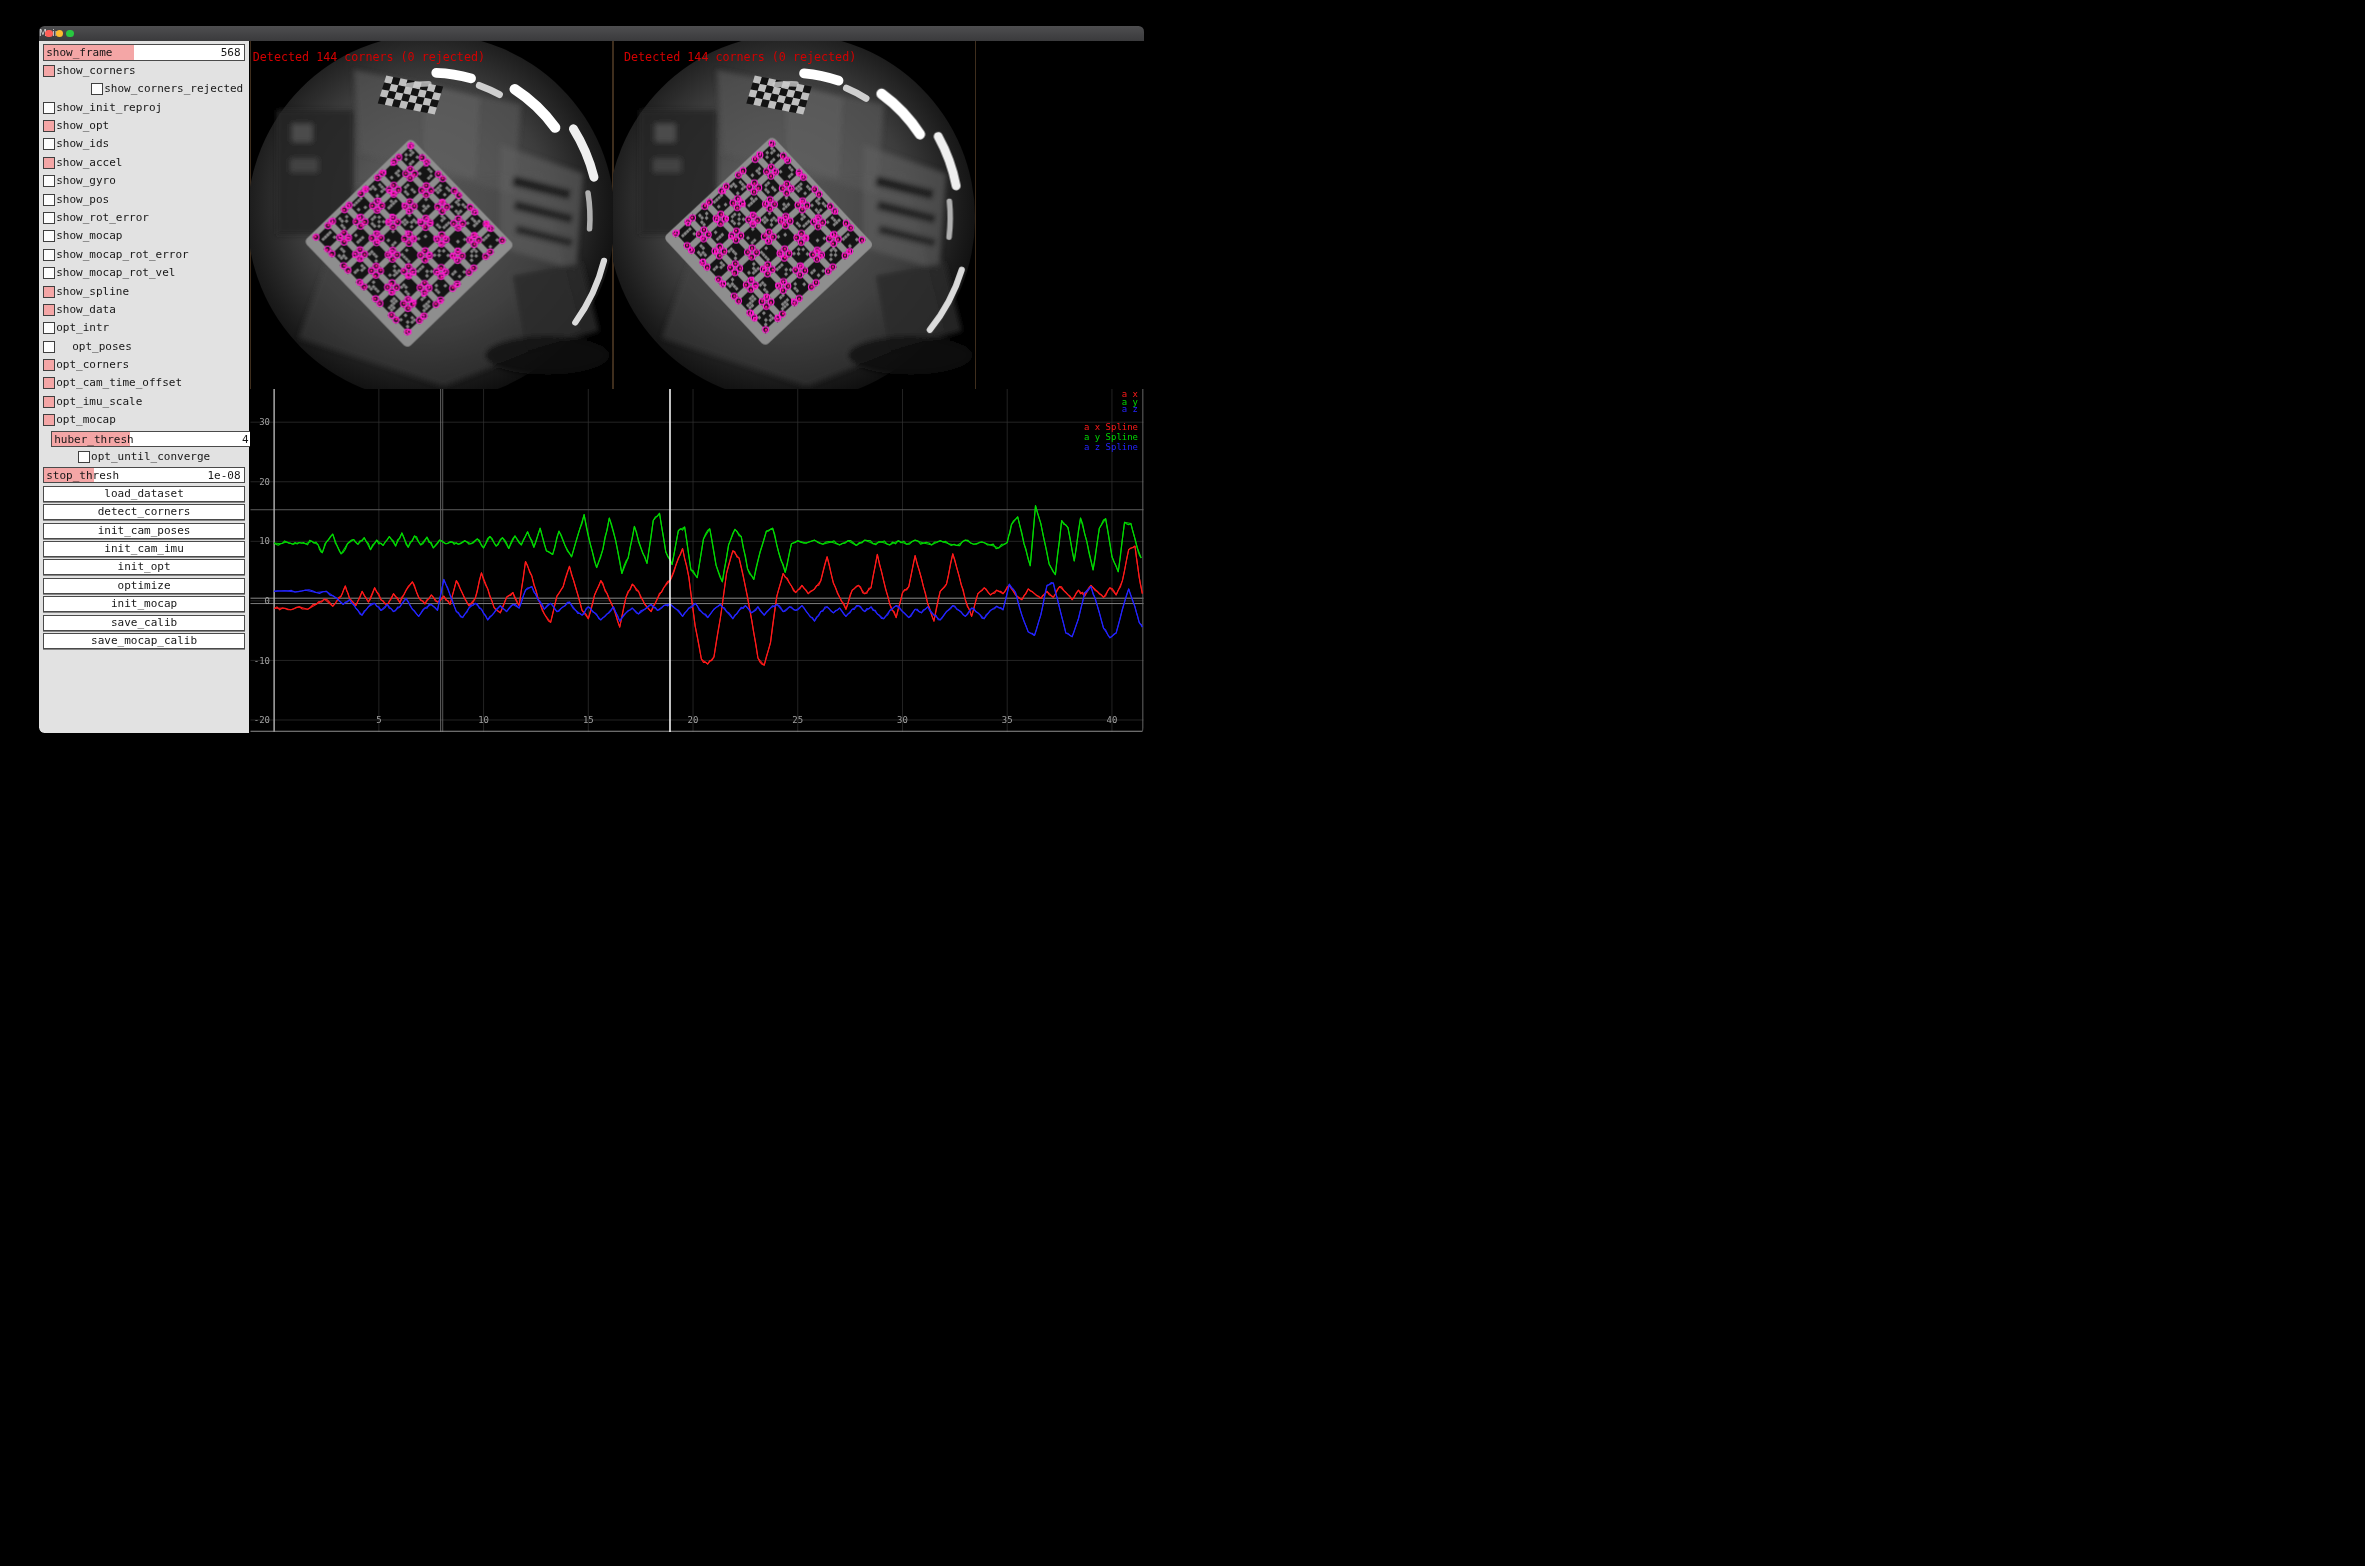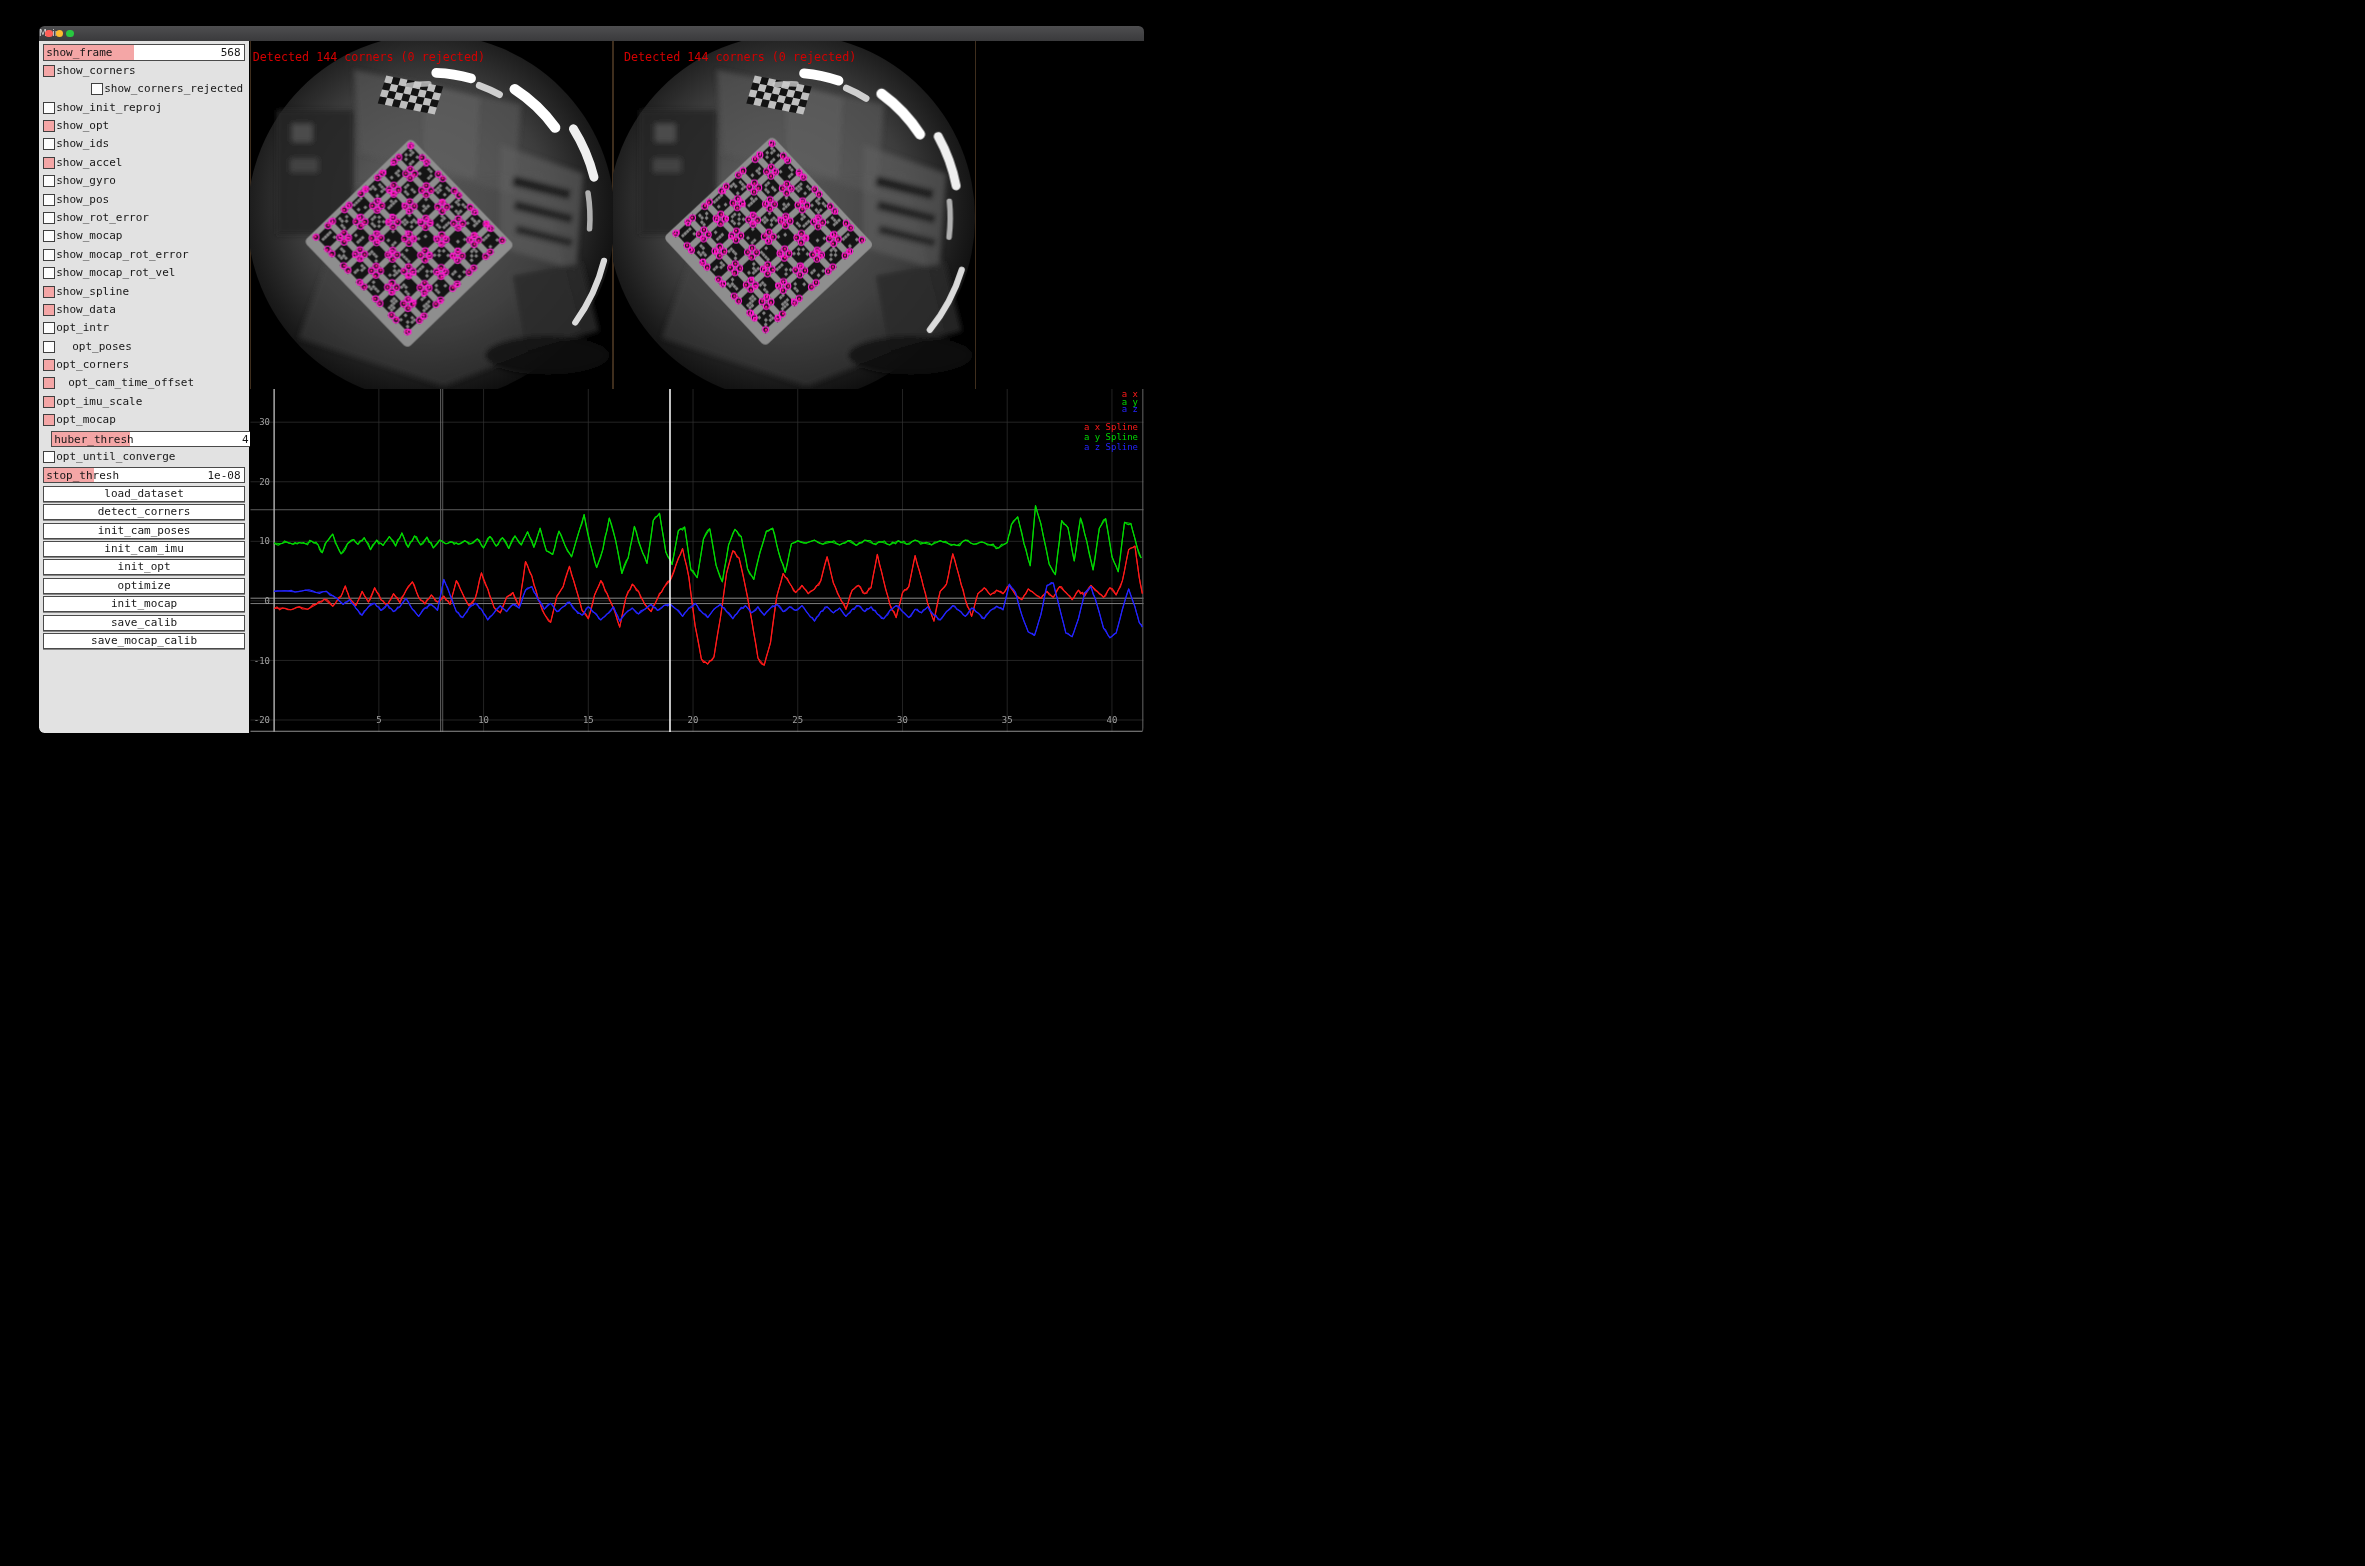--- a/index.html
+++ b/index.html
@@ -118,40 +118,40 @@
         <span class="clabel">opt_intr</span>
       </div>
       <div class="row cbrow" style="top: 298px; gap: 16px;">
         <span class="cbx"></span>
         <span class="clabel">opt_poses</span>
       </div>
       <div class="row cbrow" style="top: 316px;">
         <span class="cbx on"></span>
         <span class="clabel">opt_corners</span>
       </div>
-      <div class="row cbrow" style="top: 334px; gap: 12px;">
+      <div class="row cbrow" style="top: 334px;">
         <span class="cbx on"></span>
         <span class="clabel">opt_cam_time_offset</span>
       </div>
       <div class="row cbrow" style="top: 353px;">
         <span class="cbx on"></span>
         <span class="clabel">opt_imu_scale</span>
       </div>
       <div class="row cbrow" style="top: 371px;">
         <span class="cbx on"></span>
         <span class="clabel">opt_mocap</span>
       </div>
       <div class="row" style="top: 390px; margin-left: 8px;">
         <div class="sld">
           <div class="fill" style="width: 39%;"></div>
           <span class="lab">huber_thresh</span>
           <span class="val">4</span>
         </div>
       </div>
-      <div class="row cbrow" style="top: 408px;">
+      <div class="row cbrow" style="top: 408px; justify-content: center;">
         <span class="cbx"></span>
         <span class="clabel">opt_until_converge</span>
       </div>
       <div class="row" style="top: 426px;">
         <div class="sld">
           <div class="fill" style="width: 25%;"></div>
           <span class="lab">stop_thresh</span>
           <span class="val">1e-08</span>
         </div>
       </div>

